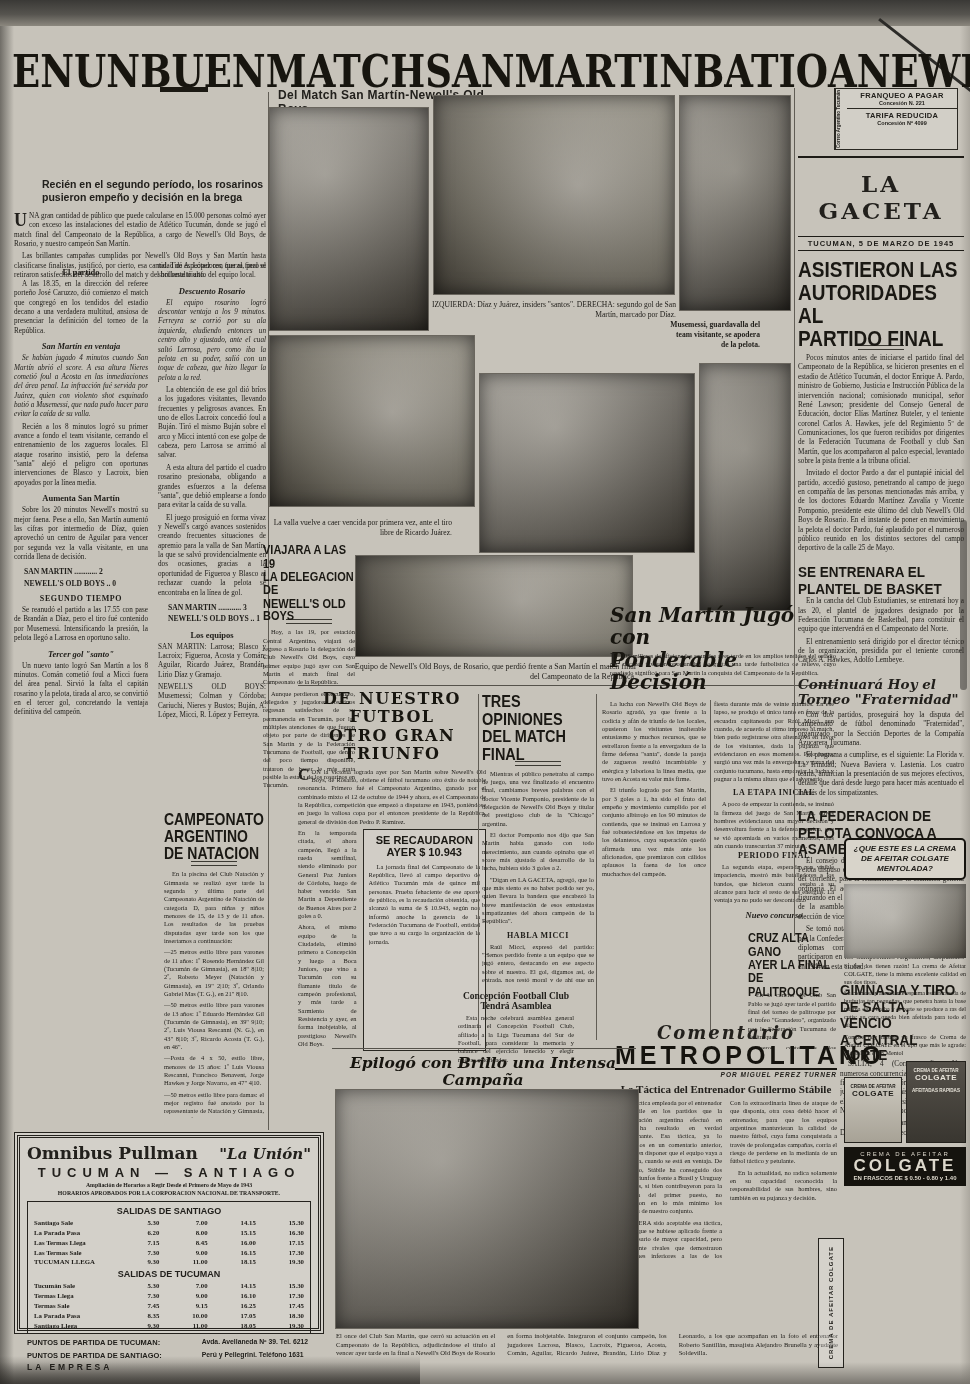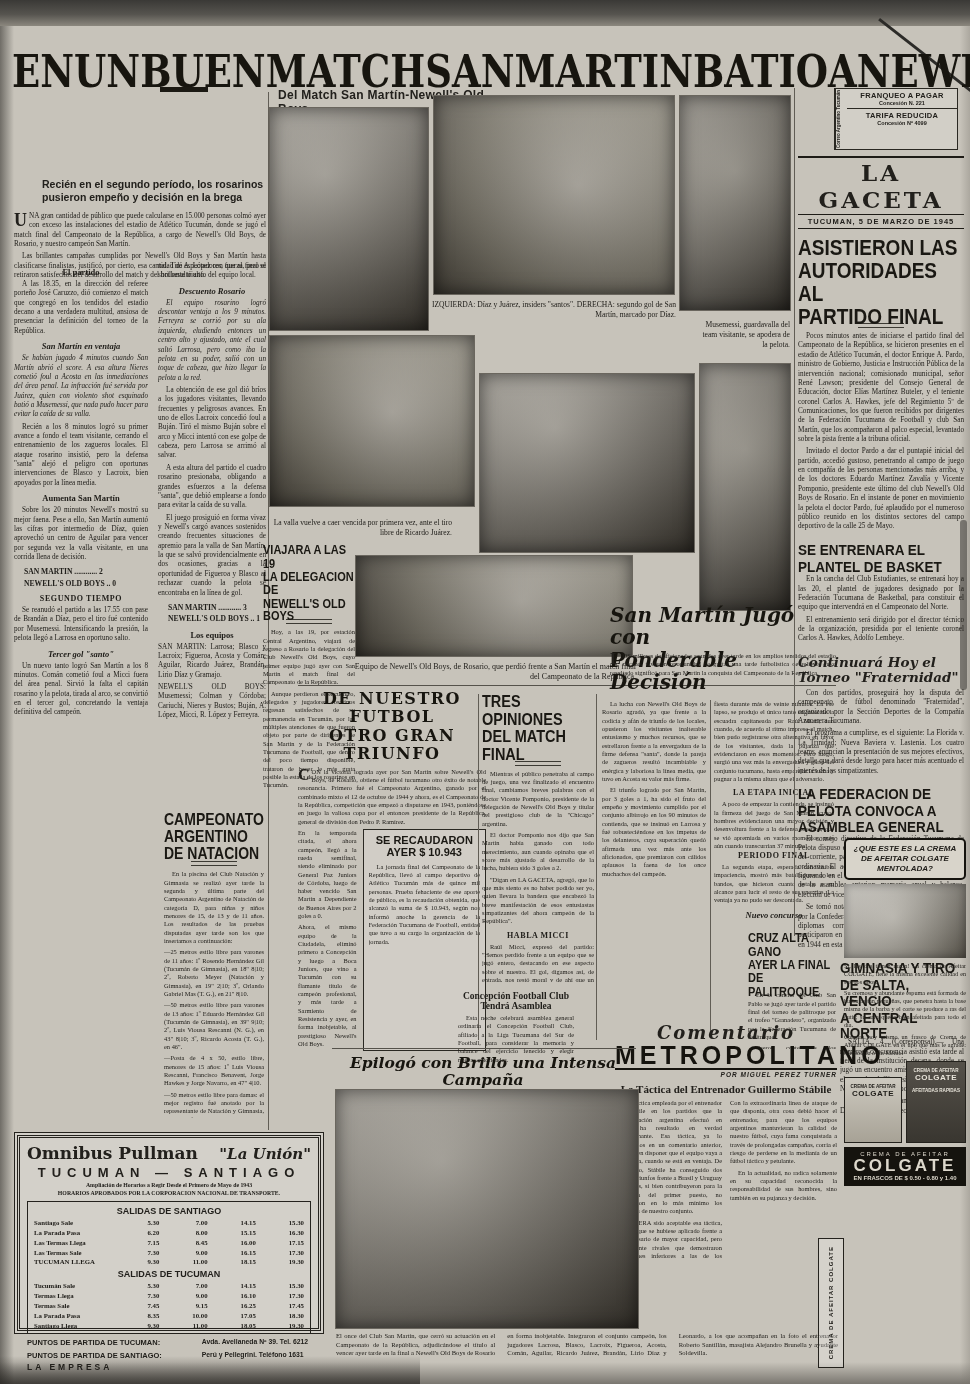--- a/index.html
+++ b/index.html
@@ -72,21 +72,21 @@
   #natacion .sanshead{font-size:14px;}
   
   #right-rail{left:798px;top:88px;width:166px;}
   #franqueo{margin-left:36px;width:122px;border:1px solid #2a2822;display:flex;background:rgba(255,255,255,.2);}
   #franqueo .vert{width:11px;border-right:1px solid #2a2822;font-size:4.5px;font-weight:bold;writing-mode:vertical-rl;transform:rotate(180deg);text-align:center;font-family:"Liberation Sans",sans-serif;padding:1px 0;}
   #franqueo .cells{flex:1;}
   #franqueo .cell{padding:2px 2px;text-align:center;font-family:"Liberation Sans",sans-serif;}
   #franqueo .cell+.cell{border-top:1px solid #2a2822;}
   #franqueo .fr1{font-size:7.5px;font-weight:bold;letter-spacing:.3px;}
   #franqueo .fr2{font-size:5.5px;font-weight:bold;}
-  #gaceta{margin-top:6px;border-top:2px solid #1d1b16;border-bottom:1px solid #1d1b16;text-align:center;font-family:"DejaVu Serif",serif;font-weight:bold;font-size:23px;letter-spacing:3px;padding:1px 0;}
+  #gaceta{margin-top:6px;border-top:2px solid #1d1b16;border-bottom:1px solid #1d1b16;text-align:center;font-family:"DejaVu Serif",serif;font-weight:bold;font-size:23px;letter-spacing:3px;padding:12px 0;}
   #dateline{border-bottom:1px solid #1d1b16;text-align:center;font-weight:bold;font-size:7.5px;letter-spacing:1px;padding:2px 0;font-family:"Liberation Sans",sans-serif;}
   #asistieron-head{margin-top:8px;font-size:19px;}
   .rail-art{margin-top:4px;}
   .rail-head-sans{font-family:"Liberation Sans",sans-serif;font-weight:bold;font-size:13.5px;line-height:1.1;transform:scaleY(1.1);transform-origin:top left;margin:8px 0 3px;}
   .rail-head-serif{font-family:"DejaVu Serif",serif;font-weight:bold;font-style:italic;font-size:13.5px;line-height:1.15;margin:8px 0 3px;}
   .divider{width:46px;height:3px;border-top:1px solid #3c3a33;border-bottom:1px solid #3c3a33;margin:4px auto;}
   #gimnasia{margin-left:42px;width:124px;}
   
   #metropolitano{left:615px;top:1022px;width:222px;}
   #metro-kicker{font-family:"DejaVu Serif",serif;font-style:italic;font-weight:bold;font-size:18px;text-align:center;letter-spacing:2px;}
@@ -190,21 +190,21 @@
         <p class="art-p nofirst">NEWELL'S OLD BOYS: Musemessi; Colman y Córdoba; Cariuchi, Nieres y Bustos; Buján, A. López, Micci, R. López y Ferreyra.</p>
       </div>
   </div>
   <div class="vrule" style="left:268px;top:92px;height:1038px;"></div>
 
   <div class="abs" id="photo-title">Del Match San Martín-Newell's Old Boys</div>
   <div class="photo p1" style="left:270px;top:108px;width:158px;height:222px;"></div>
   <div class="photo p2" style="left:434px;top:96px;width:240px;height:198px;"></div>
   <div class="photo p4" style="left:680px;top:96px;width:110px;height:214px;"></div>
   <div class="caption" style="left:430px;top:300px;width:246px;">IZQUIERDA: Díaz y Juárez, insiders "santos". DERECHA: segundo gol de San Martín, marcado por Díaz.</div>
-  <div class="caption" style="left:698px;top:320px;width:92px;">Musemessi, guardavalla del team visitante, se apodera de la pelota.</div>
+  <div class="caption" style="left:668px;top:320px;width:92px;font-weight:bold;">Musemessi, guardavalla del team visitante, se apodera de la pelota.</div>
   <div class="photo p2" style="left:270px;top:336px;width:204px;height:170px;"></div>
   <div class="photo p1" style="left:480px;top:374px;width:214px;height:178px;"></div>
   <div class="photo p4" style="left:700px;top:364px;width:90px;height:246px;"></div>
   <div class="caption" style="left:268px;top:518px;width:184px;">La valla vuelve a caer vencida por primera vez, ante el tiro libre de Ricardo Juárez.</div>
   <div class="photo p2" style="left:356px;top:556px;width:276px;height:100px;"></div>
   <div class="caption" style="left:350px;top:662px;width:286px;font-size:8px;">Equipo de Newell's Old Boys, de Rosario, que perdió frente a San Martín el match final del Campeonato de la República.</div>
 
   <div class="abs" id="viajara">
     <div class="sanshead">
       <div>VIAJARA A LAS 19</div>

